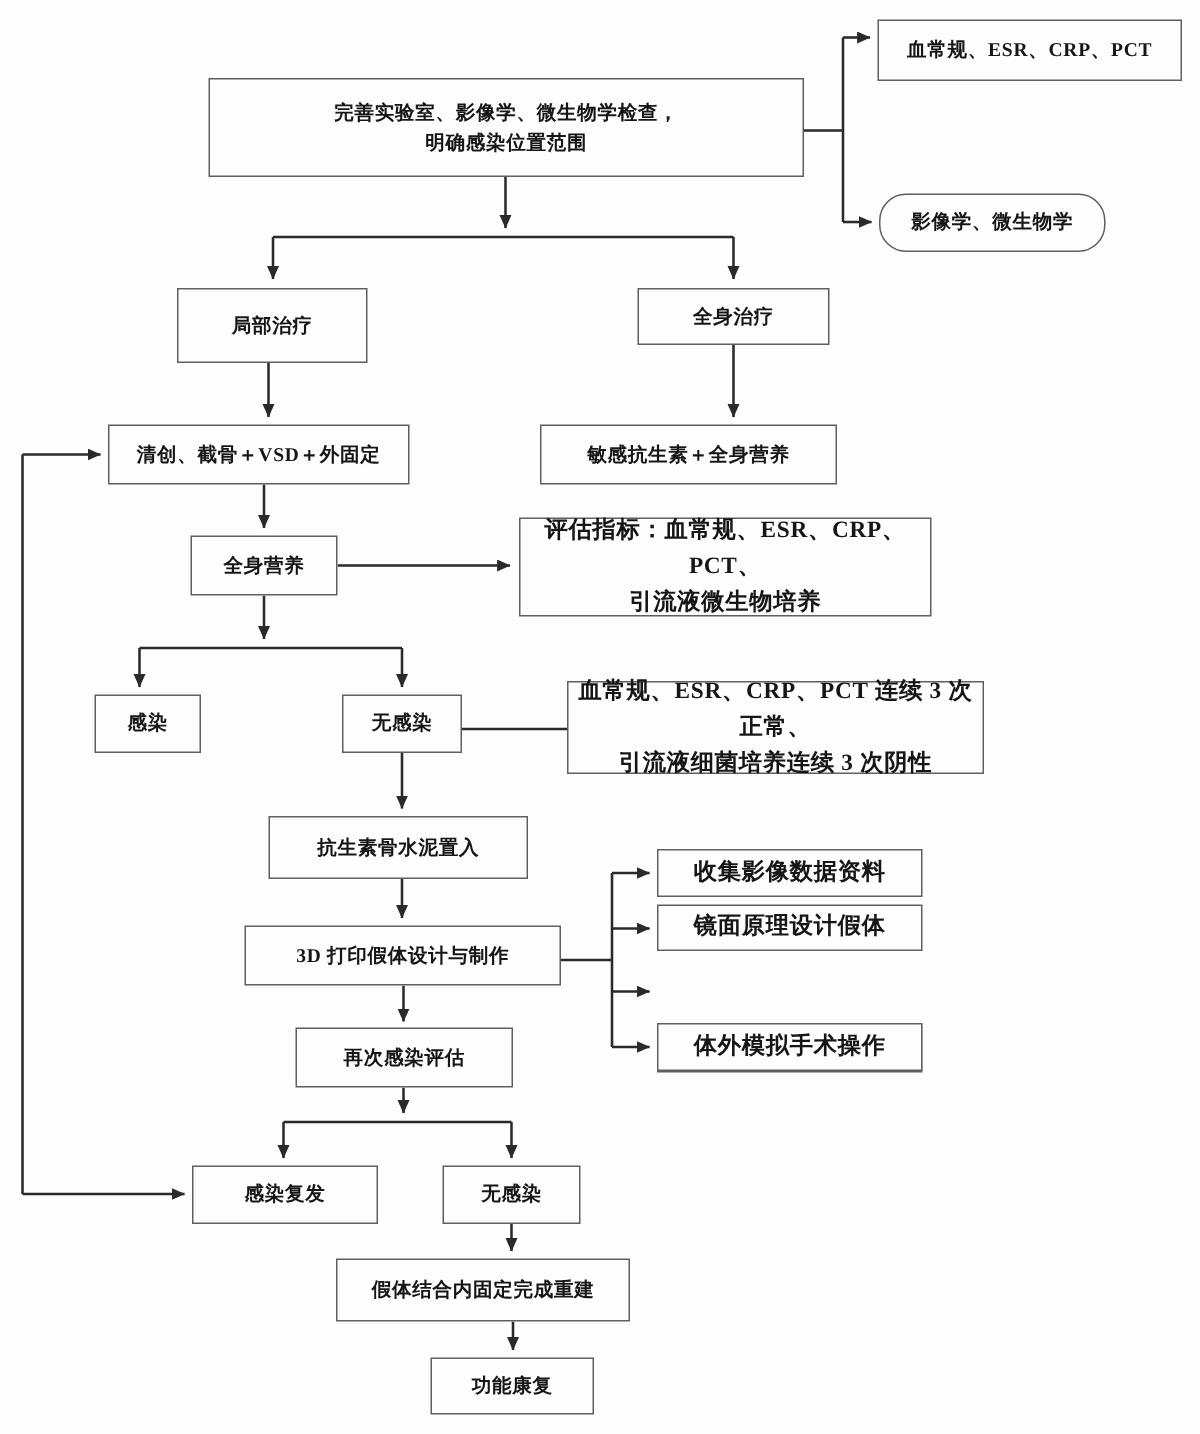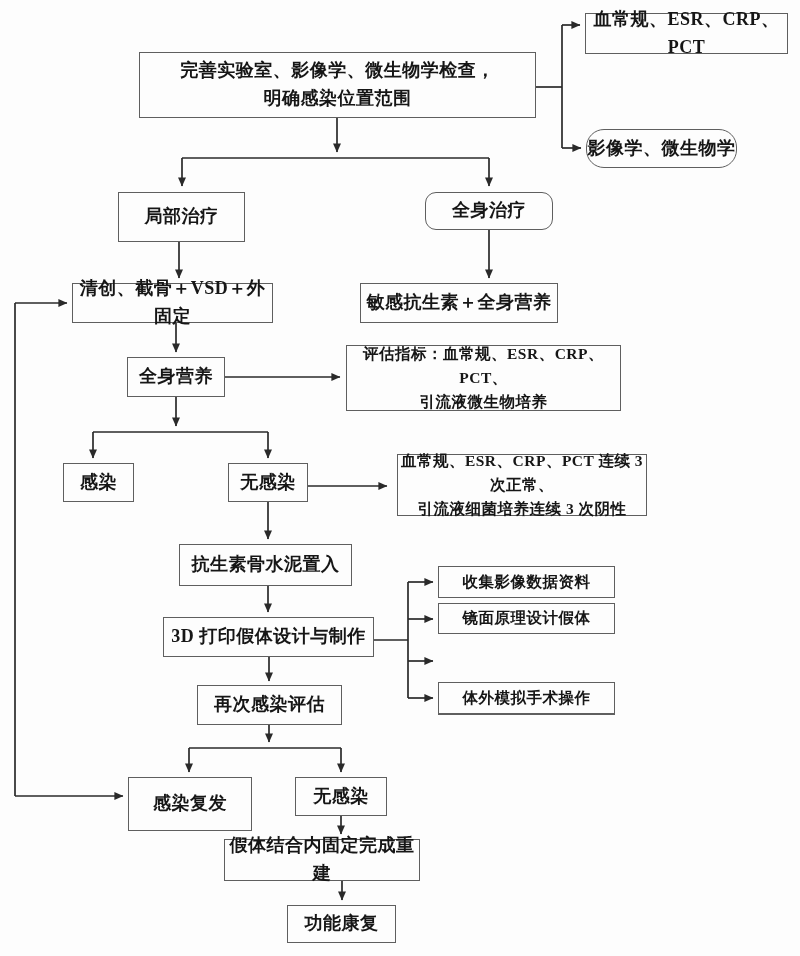--- a/index.html
+++ b/index.html
@@ -26,21 +26,21 @@
     position: absolute;
     box-sizing: border-box;
     border: 1.6px solid #5f5f5f;
     background: #fdfdfd;
     display: flex;
     align-items: center;
     justify-content: center;
     text-align: center;
     font-weight: 700;
     color: #161616;
-    font-size: 18px;
+    font-size: 13px;
     line-height: 1.55;
     white-space: pre-line;
     letter-spacing: 0.5px;
   }
   .node.small { font-size: 15.5px; letter-spacing: 0.5px; }
 </style>
 </head>
 <body>
 
 <div id="canvas">
@@ -101,35 +101,35 @@
       <line x1="341" y1="816" x2="341" y2="834" marker-end="url(#arrow)"></line>
       <line x1="342" y1="881" x2="342" y2="900" marker-end="url(#arrow)"></line>
     </g>
   </svg>
 
   <div class="node" style="left:139px; top:52px;  width:397px; height:66px;">完善实验室、影像学、微生物学检查，
 明确感染位置范围</div>
   <div class="node" style="left:585px; top:13px;  width:203px; height:41px;">血常规、ESR、CRP、PCT</div>
   <div class="node" style="left:586px; top:129px; width:151px; height:39px;border-radius:18px;">影像学、微生物学</div>
   <div class="node" style="left:118px; top:192px; width:127px; height:50px;">局部治疗</div>
-  <div class="node" style="left:425px; top:192px; width:128px; height:38px;border-radius:11px;">全身治疗</div>
+  <div class="node" style="left:425px; top:192px; width:128px; height:38px;">全身治疗</div>
   <div class="node" style="left:72px;  top:283px; width:201px; height:40px;">清创、截骨＋VSD＋外固定</div>
   <div class="node" style="left:360px; top:283px; width:198px; height:40px;">敏感抗生素＋全身营养</div>
   <div class="node" style="left:127px; top:357px; width:98px;  height:40px;">全身营养</div>
   <div class="node small" style="left:346px; top:345px; width:275px; height:66px;">评估指标：血常规、ESR、CRP、PCT、
 引流液微生物培养</div>
   <div class="node" style="left:63px;  top:463px; width:71px;  height:39px;">感染</div>
   <div class="node" style="left:228px; top:463px; width:80px;  height:39px;">无感染</div>
-  <div class="node small" style="left:397px; top:454px; width:250px; height:62px;">血常规、ESR、CRP、PCT 连续 3 次正常、
+  <div class="node small" style="left:378px; top:454px; width:278px; height:62px;">血常规、ESR、CRP、PCT 连续 3 次正常、
 引流液细菌培养连续 3 次阴性</div>
   <div class="node" style="left:179px; top:544px; width:173px; height:42px;">抗生素骨水泥置入</div>
   <div class="node" style="left:163px; top:617px; width:211px; height:40px;">3D 打印假体设计与制作</div>
   <div class="node small" style="left:438px; top:566px; width:177px; height:32px;">收集影像数据资料</div>
   <div class="node small" style="left:438px; top:603px; width:177px; height:31px;text-align:right;">镜面原理设计假体</div>
   <div class="node small" style="left:438px; top:645px; width:177px; height:32px;margin-top:38px;">医工交互增材制造假</div>
   <div class="node small" style="left:438px; top:682px; width:177px; height:32px;">体外模拟手术操作</div>
   <div class="node" style="left:197px; top:685px; width:145px; height:40px;">再次感染评估</div>
-  <div class="node" style="left:128px; top:777px; width:124px; height:54px;">感染复发</div>
+  <div class="node" style="left:128px; top:777px; width:124px; height:39px;">感染复发</div>
   <div class="node" style="left:295px; top:777px; width:92px;  height:39px;">无感染</div>
   <div class="node" style="left:224px; top:839px; width:196px; height:42px;">假体结合内固定完成重建</div>
   <div class="node" style="left:287px; top:905px; width:109px; height:38px;">功能康复</div>
 
 </div>
 
 </body></html>

